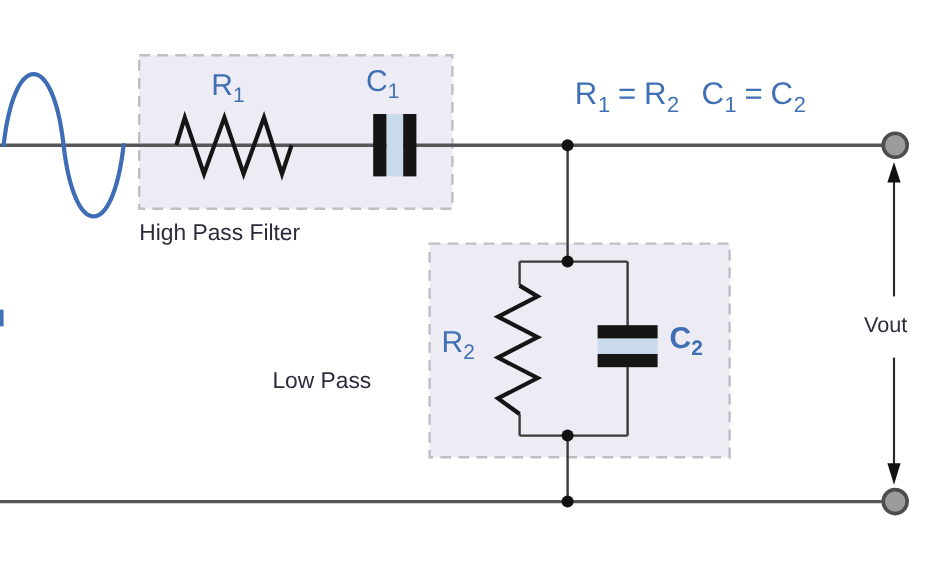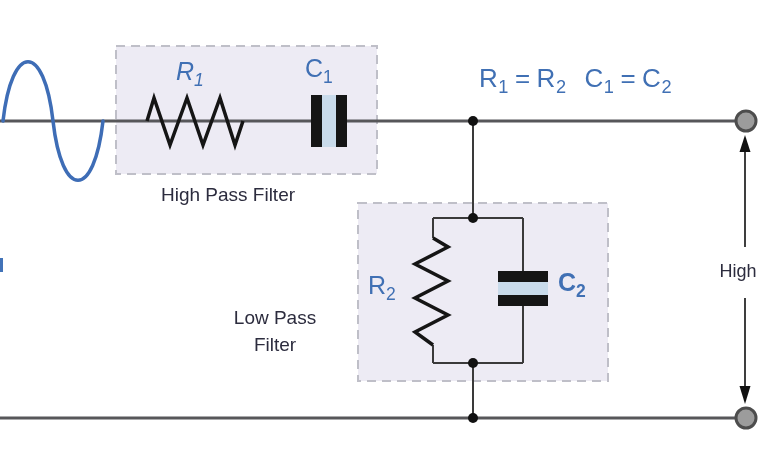--- a/index.html
+++ b/index.html
@@ -9,21 +9,21 @@
   }
   #wiring{position:absolute;left:0;top:0;}
   .label{position:absolute;white-space:nowrap;}
   .blue{color:#4070b4;}
   .dark{color:#2c2c3e;}
   .comp-label{font-size:25px;}
   .comp-label sub, .eq sub{font-size:70%;line-height:0;}
   .eq{font-size:26px;letter-spacing:0.5px;}
   .eq .op{padding:0 6px;}
   .eq .gap{display:inline-block;width:18px;}
-  .section-label{font-size:19px;text-align:center;}
+  .section-label{font-size:19px;text-align:left;}
   .vout-label{font-size:18px;text-align:center;width:58px;}
 </style>
 </head>
 <body>
 
 <div id="stage">
 
   <svg id="wiring" width="780" height="470" viewBox="0 0 780 470">
 
     <rect x="116" y="46" width="261" height="128" fill="#edebf4" stroke="#bfbfc8" stroke-width="2" stroke-dasharray="9 6"></rect>
@@ -75,34 +75,33 @@
       <polygon points="745,135 739.5,152 750.5,152" fill="#111"></polygon>
     </g>
     <g>
       <path d="M745,298 V388" stroke="#2a2a2a" stroke-width="1.8" fill="none"></path>
       <polygon points="745,404 739.5,386 750.5,386" fill="#111"></polygon>
     </g>
 
     <rect x="0" y="258" width="3" height="14" fill="#4273b8"></rect>
   </svg>
 
-  <div class="label blue comp-label" style="left:176px;top:57px;font-style:italic;"><span>R</span><sub>1</sub></div>
+  <div class="label blue comp-label" style="left:176px;top:57px;"><span>R</span><sub>1</sub></div>
 
   <div class="label blue comp-label" style="left:305px;top:54px;text-align:center;"><span>C</span><sub>1</sub></div>
 
   <div class="label blue comp-label" style="left:368px;top:271px;text-align:right;"><span>R</span><sub>2</sub></div>
 
   <div class="label blue comp-label" style="left:558px;top:268px;font-weight:bold;"><span>C</span><sub>2</sub></div>
 
   <div class="label blue eq" style="left:447px;top:63px;margin-left:32px;">
     <span><span>R</span><sub>1</sub></span><span class="op">=</span><span><span>R</span><sub>2</sub></span><span class="gap"></span><span><span>C</span><sub>1</sub></span><span class="op">=</span><span><span>C</span><sub>2</sub></span>
   </div>
 
   <div class="label dark section-label" style="left:116px;top:184px;width:224px;">High Pass Filter</div>
 
-  <div class="label dark section-label" style="left:207px;top:304px;width:136px;line-height:27px;">
+  <div class="label dark section-label" style="left:227px;top:304px;width:136px;line-height:27px;">
     <div>Low Pass</div>
-    <div>Filter</div>
   </div>
 
-  <div class="label dark vout-label" style="left:709px;top:261px;">High</div>
+  <div class="label dark vout-label" style="left:709px;top:261px;">Vout</div>
 
 </div>
 
 </body></html>

